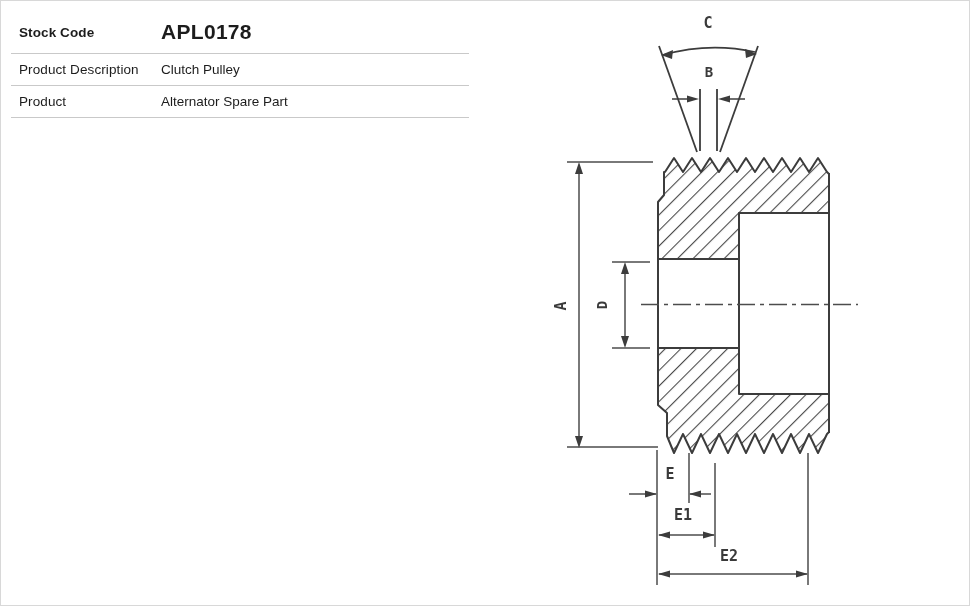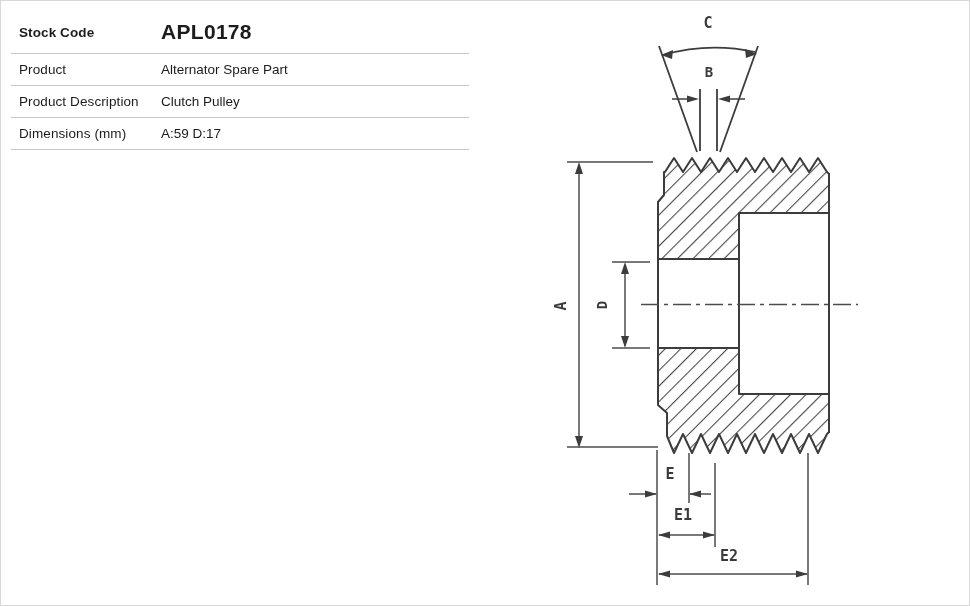--- a/index.html
+++ b/index.html
@@ -48,30 +48,26 @@
 <body>
 
 <div class="page">
 
   <div class="spec-table">
     <div class="spec-row first">
       <div class="spec-label">Stock Code</div>
       <div class="spec-value">APL0178</div>
     </div>
     <div class="spec-row">
-      <div class="spec-label">Product</div>
-      <div class="spec-value">Alternator Spare Part</div>
-    </div>
-    <div class="spec-row">
       <div class="spec-label">Product Description</div>
       <div class="spec-value">Clutch Pulley</div>
     </div>
     <div class="spec-row">
-      <div class="spec-label">Dimensions (mm)</div>
-      <div class="spec-value">A:59 D:17</div>
+      <div class="spec-label">Product</div>
+      <div class="spec-value">Alternator Spare Part</div>
     </div>
   </div>
 
   <svg class="drawing" width="970" height="606" viewBox="0 0 970 606">
     <defs>
       <pattern id="hatch" width="11" height="11" patternUnits="userSpaceOnUse" patternTransform="rotate(45)">
         <line x1="0" y1="0" x2="0" y2="11" stroke="#4a4a4a" stroke-width="2.2"></line>
       </pattern>
     </defs>
 

